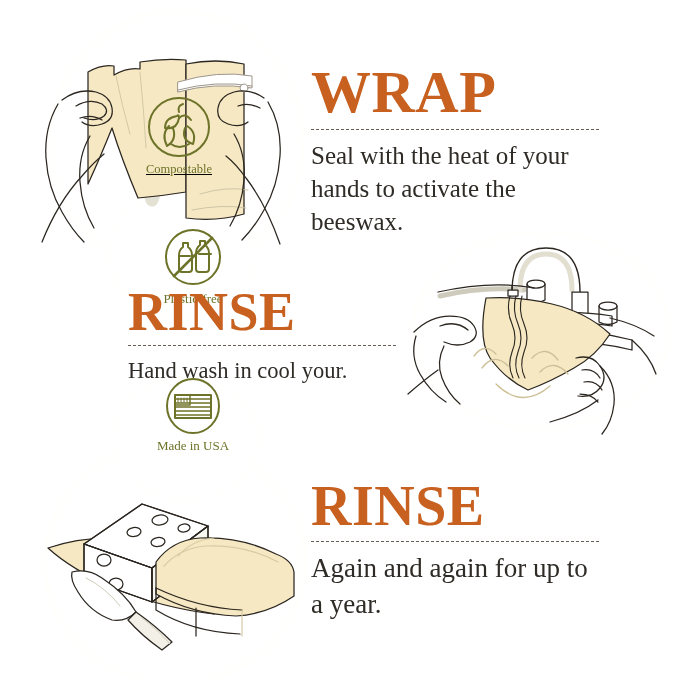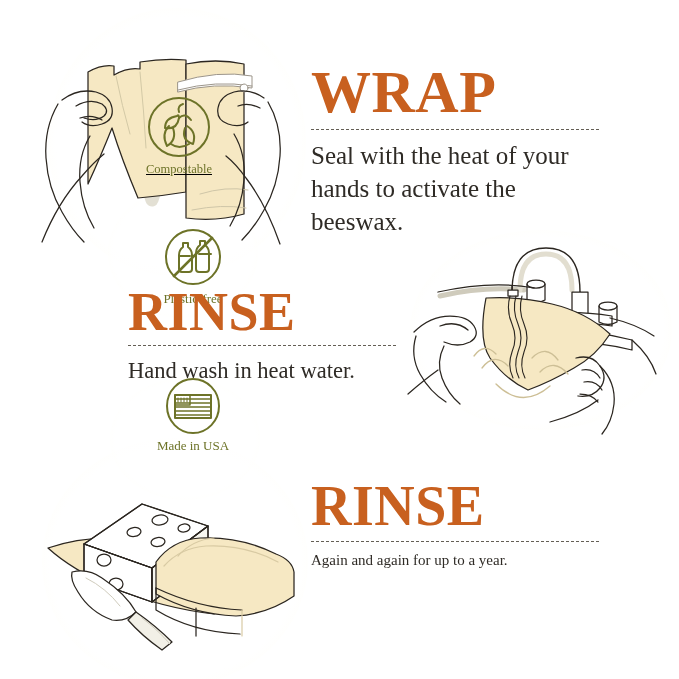--- a/index.html
+++ b/index.html
@@ -190,21 +190,21 @@
           <path d="M39 20 l0 4 M42 20 l0 4 M45 20 l0 4 M48 20 l0 4" stroke-width="1"></path>
         </g>
       </svg>
     </span>
     <span class="cap" style="font-size:13px; margin-top:0px;">Made in USA</span>
   </div>
 
   <div class="txtblock" style="left:128px; top:285px; width:268px;">
     <div class="step-title" style="font-size:54px;">RINSE</div>
     <div class="divider" style="margin-top:6px; margin-bottom:10px;"></div>
-    <div class="step-desc" style="font-size:22.5px;">Hand wash in heat water.</div>
+    <div class="step-desc" style="font-size:22.5px;">Hand wash in cool your.</div>
   </div>
 
   <div class="illus" style="left:404px; top:234px; width:272px; height:192px;">
     <svg viewBox="0 0 272 192">
       <g fill="none" stroke="#2b2620" stroke-width="1.25" stroke-linecap="round" stroke-linejoin="round">
 
         <path d="M36 62 q44 -10 84 -6" stroke="#cfcbbc" stroke-width="5"></path>
 
         <path d="M108 58 q0 -44 34 -44 q34 0 34 44" stroke="#2b2620" stroke-width="1.4"></path>
         <path d="M116 56 q0 -36 26 -36 q26 0 26 36" stroke="#e2ded0" stroke-width="5"></path>
@@ -294,16 +294,16 @@
         <path d="M98 150 q20 14 36 30 l-10 8 q-20 -14 -34 -30 z" fill="#f2f0e7" stroke="#2b2620"></path>
         <path d="M48 116 q20 10 34 28" stroke="#cfcbbc" stroke-width="1"></path>
         <path d="M104 156 q16 12 28 26" stroke="#cfcbbc" stroke-width="1"></path>
       </g>
     </svg>
   </div>
 
   <div class="txtblock" style="left:311px; top:478px; width:288px;">
     <div class="step-title" style="font-size:56px;">RINSE</div>
     <div class="divider"></div>
-    <div class="step-desc" style="font-size:15px;">Again and again for up to a year.</div>
+    <div class="step-desc" style="font-size:27px;">Again and again for up to a year.</div>
   </div>
 
 </div>
 
 </body></html>

